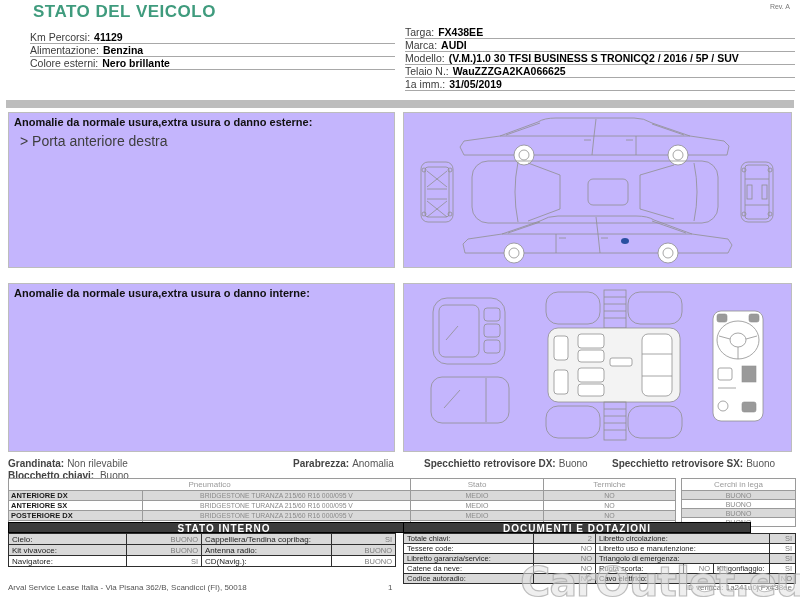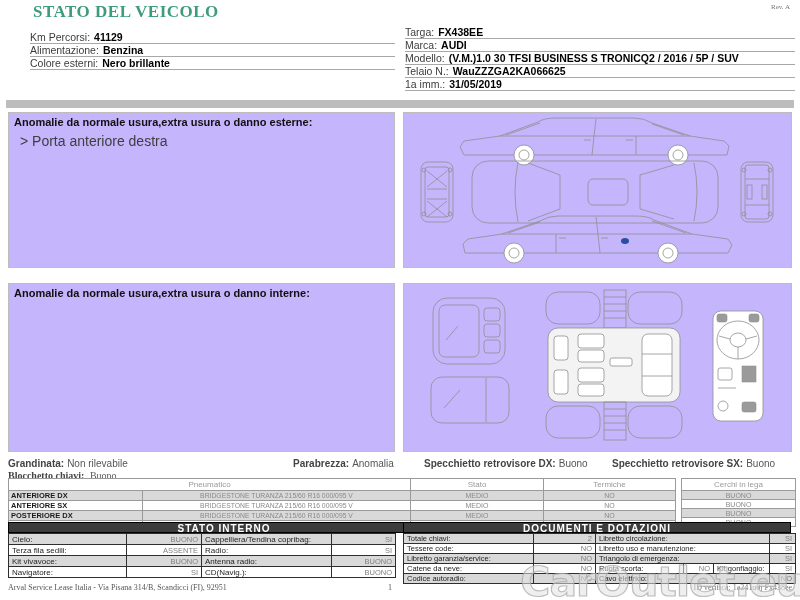--- a/index.html
+++ b/index.html
@@ -1,18 +1,18 @@
 <!DOCTYPE html>
 <html><head>
 <meta charset="utf-8">
 <style>
   html,body{margin:0;padding:0;background:#e8e8e8;}
   .page{position:relative;width:800px;height:600px;background:#ffffff;overflow:hidden;
         font-family:"Liberation Sans","DejaVu Sans",sans-serif;color:#222;}
-  .abs{position:absolute;font-family:Liberation Serif, serif;}
+  .abs{position:absolute;}
   .title{left:33px;top:2px;font-size:17px;font-weight:bold;color:#3f9b7d;letter-spacing:.5px;}
   .rev{right:10px;top:3px;font-size:7px;color:#777;}
   .fields{position:absolute;}
   #fields-left{left:30px;top:31px;width:365px;}
   #fields-right{left:405px;top:26px;width:390px;}
   .field-row{border-bottom:1px solid #a8a8a8;font-size:10.5px;line-height:12px;min-height:12px;
              white-space:nowrap;overflow:visible;}
   #fields-right .field-row{white-space:normal;}
   .flbl{color:#3c3c3c;}
   .fval{color:#000;font-weight:bold;margin-left:4px;}
@@ -36,21 +36,21 @@
       border:1px solid #9a9a9a;padding:0;}
   #tyre-table td,#cerchi-table td{height:8px;border:1px solid #9a9a9a;padding:0 2px;overflow:hidden;
       white-space:nowrap;}
   .t-pos{font-size:7.5px;font-weight:bold;color:#1a1a1a;}
   .t-spec{font-size:6.8px;color:#8a8a8a;text-align:center;}
   .t-val{font-size:7px;color:#8a8a8a;text-align:center;}
   .shade td{background:#d9d9d9;}
   .dark-header{position:absolute;height:11px;background:#3c3c3c;color:#fff;font-size:10px;
       font-weight:bold;text-align:center;line-height:11px;letter-spacing:1px;border:1px solid #000;box-sizing:border-box;}
   #si-header{left:8px;top:522px;width:432px;}
-  #doc-header{left:403px;top:522px;width:388px;}
+  #doc-header{left:403px;top:522px;width:348px;}
   #si-table{position:absolute;left:8px;top:533px;width:387px;}
   #doc-table{position:absolute;left:403px;top:533px;width:392px;}
   #si-table td{height:10px;border:1px solid #2e2e2e;padding:0 3px;overflow:hidden;white-space:nowrap;}
   #doc-table td{height:8px;border:1px solid #2e2e2e;padding:0 3px;overflow:hidden;white-space:nowrap;font-size:7.5px;}
   .c-lbl{font-size:8px;color:#1e1e1e;}
   #doc-table .c-lbl{font-size:7.5px;}
   .c-val{font-size:7.5px;color:#808080;text-align:right;}
   .footer-left{left:8px;bottom:8px;font-size:8px;color:#555;}
   .footer-page{left:388px;bottom:8px;font-size:8px;color:#555;}
   .footer-right{right:8px;bottom:8px;font-size:8px;color:#777;}
@@ -290,26 +290,20 @@
         <col style="width:130px">
         <col style="width:64px">
       </colgroup>
     <tbody id="si-body">
         <tr class="shade">
           <td class="c-lbl">Cielo:</td>
           <td class="c-val">BUONO</td>
           <td class="c-lbl">Cappelliera/Tendina copribag:</td>
           <td class="c-val">SI</td>
         </tr>
-        <tr>
-          <td class="c-lbl">Terza fila sedili:</td>
-          <td class="c-val">ASSENTE</td>
-          <td class="c-lbl">Radio:</td>
-          <td class="c-val">SI</td>
-        </tr>
         <tr class="shade">
           <td class="c-lbl">Kit vivavoce:</td>
           <td class="c-val">BUONO</td>
           <td class="c-lbl">Antenna radio:</td>
           <td class="c-val">BUONO</td>
         </tr>
         <tr>
           <td class="c-lbl">Navigatore:</td>
           <td class="c-val">SI</td>
           <td class="c-lbl">CD(Navig.):</td>
@@ -357,18 +351,18 @@
         </tr>
         <tr class="shade">
           <td class="c-lbl">Codice autoradio:</td>
           <td class="c-val">NO</td>
           <td class="c-lbl" colspan="3">Cavo elettrico:</td>
           <td class="c-val">NO</td>
         </tr>
       </tbody>
   </table>
 
-  <div class="abs footer-left">Arval Service Lease Italia - Via Pisana 314/B, Scandicci (FI), 92951</div>
+  <div class="abs footer-left">Arval Service Lease Italia - Via Pisana 362/B, Scandicci (FI), 50018</div>
   <div class="abs footer-page">1</div>
   <div class="abs footer-right">ID verifica: 1a241u0j Fx438ee</div>
 
   <div class="watermark">CarOutlet.eu</div>
 </div>
 
 </body></html>

